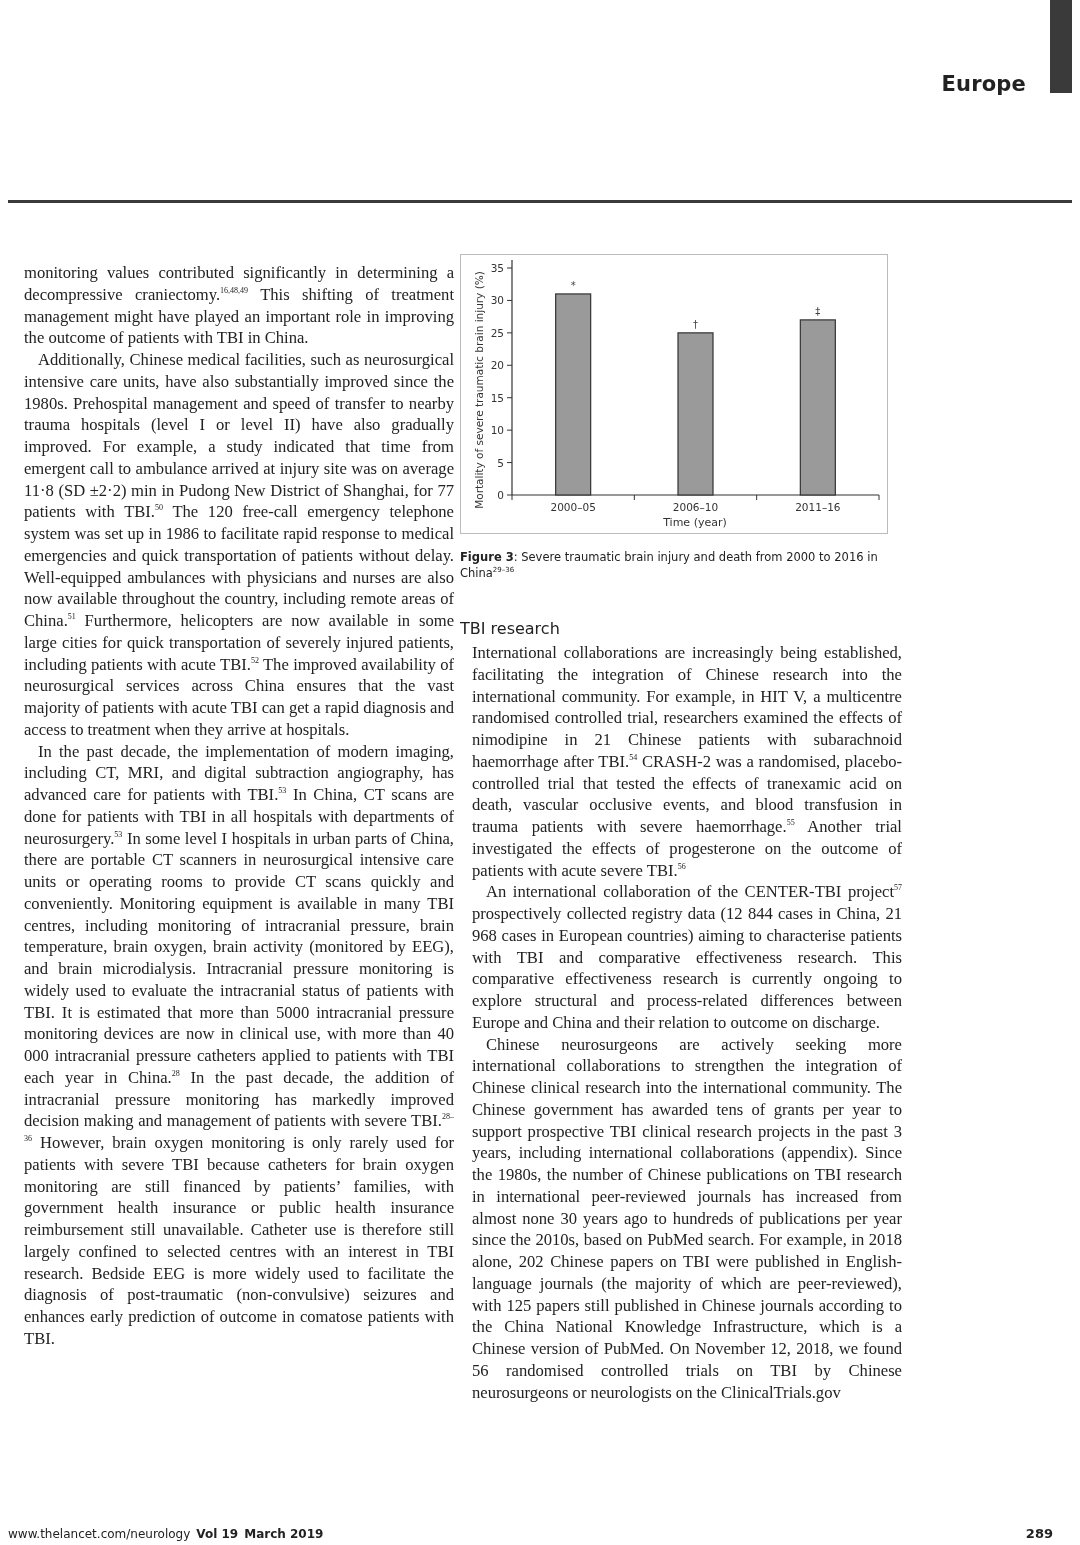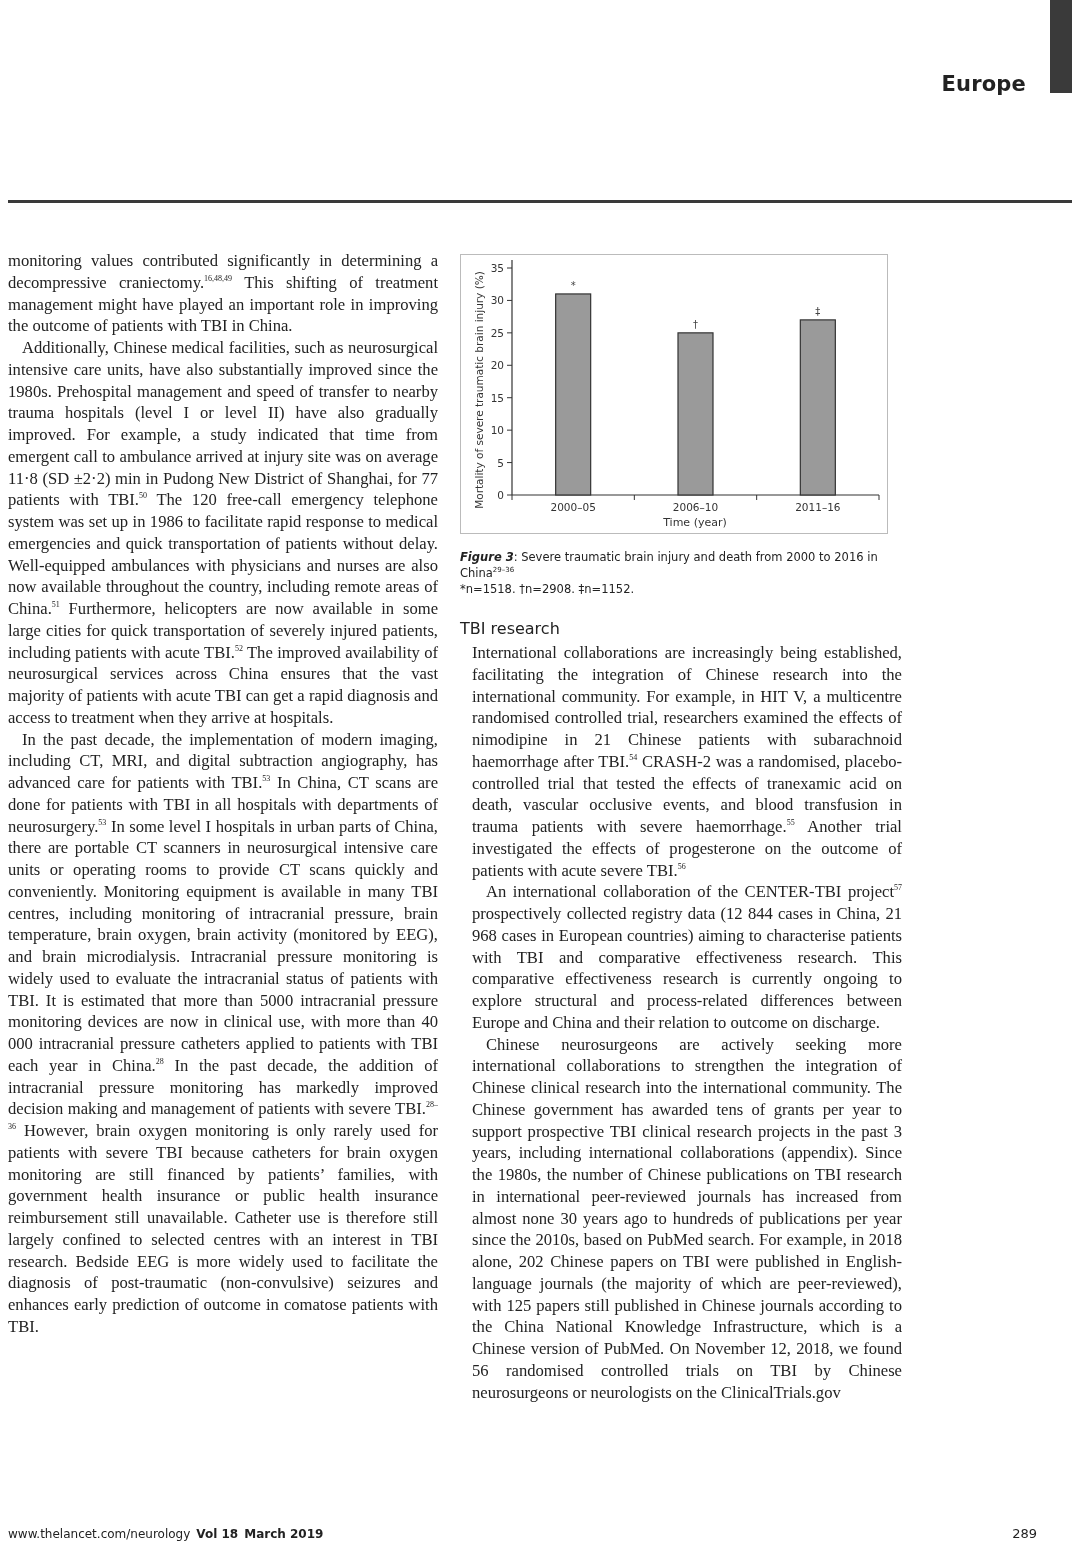--- a/index.html
+++ b/index.html
@@ -5,39 +5,39 @@
   html, body { margin: 0; padding: 0; background: #fff; }
   body { width: 1080px; height: 1545px; position: relative; overflow: hidden; color: #222; }
   .sans { font-family: "DejaVu Sans", "Liberation Sans", sans-serif; }
   .serif { font-family: "Liberation Serif", "DejaVu Serif", serif; }
 
   .edge-tab { position: absolute; left: 1050px; top: 0; width: 22px; height: 93px; background: #3a3a3a; }
   .section-label { position: absolute; right: 54px; top: 72px; font-size: 21px; font-weight: bold; color: #222; letter-spacing: 0.2px; }
   .top-rule { position: absolute; left: 8px; top: 200px; width: 1064px; height: 3px; background: #3a3a3a; }
 
   .col { position: absolute; top: 250px; width: 430px; font-size: 16.6px; line-height: 21.75px; text-align: justify; }
-  .col-left { left: 8px; }
+  .col-left { left: 24px; margin-top: 12px; }
   .col-right { left: 472px; top: 642px; }
   .col p { margin: 0; }
   .col p.indent { text-indent: 14px; }
   sup { font-size: 8px; line-height: 0; vertical-align: 7px; }
 
   .figure-box { position: absolute; left: 460px; top: 254px; width: 428px; height: 280px; border: 1px solid #bbb; box-sizing: border-box; }
   .fig-svg { position: absolute; left: 0; top: 0; }
 
   .caption { position: absolute; left: 460px; top: 549px; width: 430px; font-size: 11.5px; line-height: 16px; color: #222; }
   .caption .fig-title { font-weight: normal; text-align: center; }
-  .caption .fig-label { font-style: italic; font-weight: bold; }
+  .caption .fig-label { font-weight: bold; }
   .caption sup { font-size: 7px; vertical-align: 5px; text-align: center; }
 
   .heading { position: absolute; left: 460px; top: 619px; font-size: 16px; color: #222; }
 
   .footer-left { position: absolute; left: 8px; top: 1527px; font-size: 12px; color: #222; }
   .footer-left b { font-weight: bold; margin-left: 6px; }
-  .footer-right { position: absolute; right: 43px; top: 1526px; font-size: 13px; font-weight: normal; color: #222; }
+  .footer-right { position: absolute; right: 27px; top: 1526px; font-size: 13px; font-weight: bold; color: #222; }
 </style>
 </head>
 <body>
 
 <div class="edge-tab"></div>
 <div class="section-label sans">Europe</div>
 <div class="top-rule"></div>
 
 <div class="col col-left serif">
   <p><span>monitoring values contributed significantly in determining a decompressive craniectomy.</span><sup>16,48,49</sup><span> This shifting of treatment management might have played an important role in improving the outcome of patients with TBI in China.</span></p>
@@ -86,27 +86,26 @@
         <text x="234.5" y="72.85714285714286" text-anchor="middle" font-size="10" fill="#444">†</text>
         <rect x="339.3333333333333" y="64.88571428571427" width="35" height="175.11428571428573" fill="#9a9a9a" stroke="#333" stroke-width="1.2"></rect>
         <text x="356.8333333333333" y="59.88571428571427" text-anchor="middle" font-size="10" fill="#444">‡</text>
       </g>
     <text id="xlabel" x="234" y="271" text-anchor="middle" font-size="11" fill="#333">Time (year)</text>
   </svg>
 </div>
 
 <div class="caption sans">
   <div><span class="fig-label">Figure 3</span><span class="fig-title">: Severe traumatic brain injury and death from 2000 to 2016 in China</span><sup>29–36</sup></div>
-  <div>*n=1518. †n=2908. ‡n=1152.</div>
 </div>
 
 <div class="heading sans">TBI research</div>
 
 <div class="col col-right serif">
   <p><span>International collaborations are increasingly being established, facilitating the integration of Chinese research into the international community. For example, in HIT V, a multicentre randomised controlled trial, researchers examined the effects of nimodipine in 21 Chinese patients with subarachnoid haemorrhage after TBI.</span><sup>54</sup><span> CRASH-2 was a randomised, placebo-controlled trial that tested the effects of tranexamic acid on death, vascular occlusive events, and blood transfusion in trauma patients with severe haemorrhage.</span><sup>55</sup><span> Another trial investigated the effects of progesterone on the outcome of patients with acute severe TBI.</span><sup>56</sup></p>
   <p class="indent"><span>An international collaboration of the CENTER-TBI project</span><sup>57</sup><span> prospectively collected registry data (12 844 cases in China, 21 968 cases in European countries) aiming to characterise patients with TBI and comparative effectiveness research. This comparative effectiveness research is currently ongoing to explore structural and process-related differences between Europe and China and their relation to outcome on discharge.</span></p>
   <p class="indent"><span>Chinese neurosurgeons are actively seeking more international collaborations to strengthen the integration of Chinese clinical research into the international community. The Chinese government has awarded tens of grants per year to support prospective TBI clinical research projects in the past 3 years, including international collaborations (appendix). Since the 1980s, the number of Chinese publications on TBI research in international peer-reviewed journals has increased from almost none 30 years ago to hundreds of publications per year since the 2010s, based on PubMed search. For example, in 2018 alone, 202 Chinese papers on TBI were published in English-language journals (the majority of which are peer-reviewed), with 125 papers still published in Chinese journals according to the China National Knowledge Infrastructure, which is a Chinese version of PubMed. On November 12, 2018, we found 56 randomised controlled trials on TBI by Chinese neurosurgeons or neurologists on the ClinicalTrials.gov</span></p>
 </div>
 
 <div class="footer-left sans">
-  <span>www.thelancet.com/neurology</span><b>Vol 18</b><b>March 2019</b>
+  <span>www.thelancet.com/neurology</span><b>Vol 19</b><b>March 2019</b>
 </div>
 <div class="footer-right sans">289</div>
 
 </body></html>

